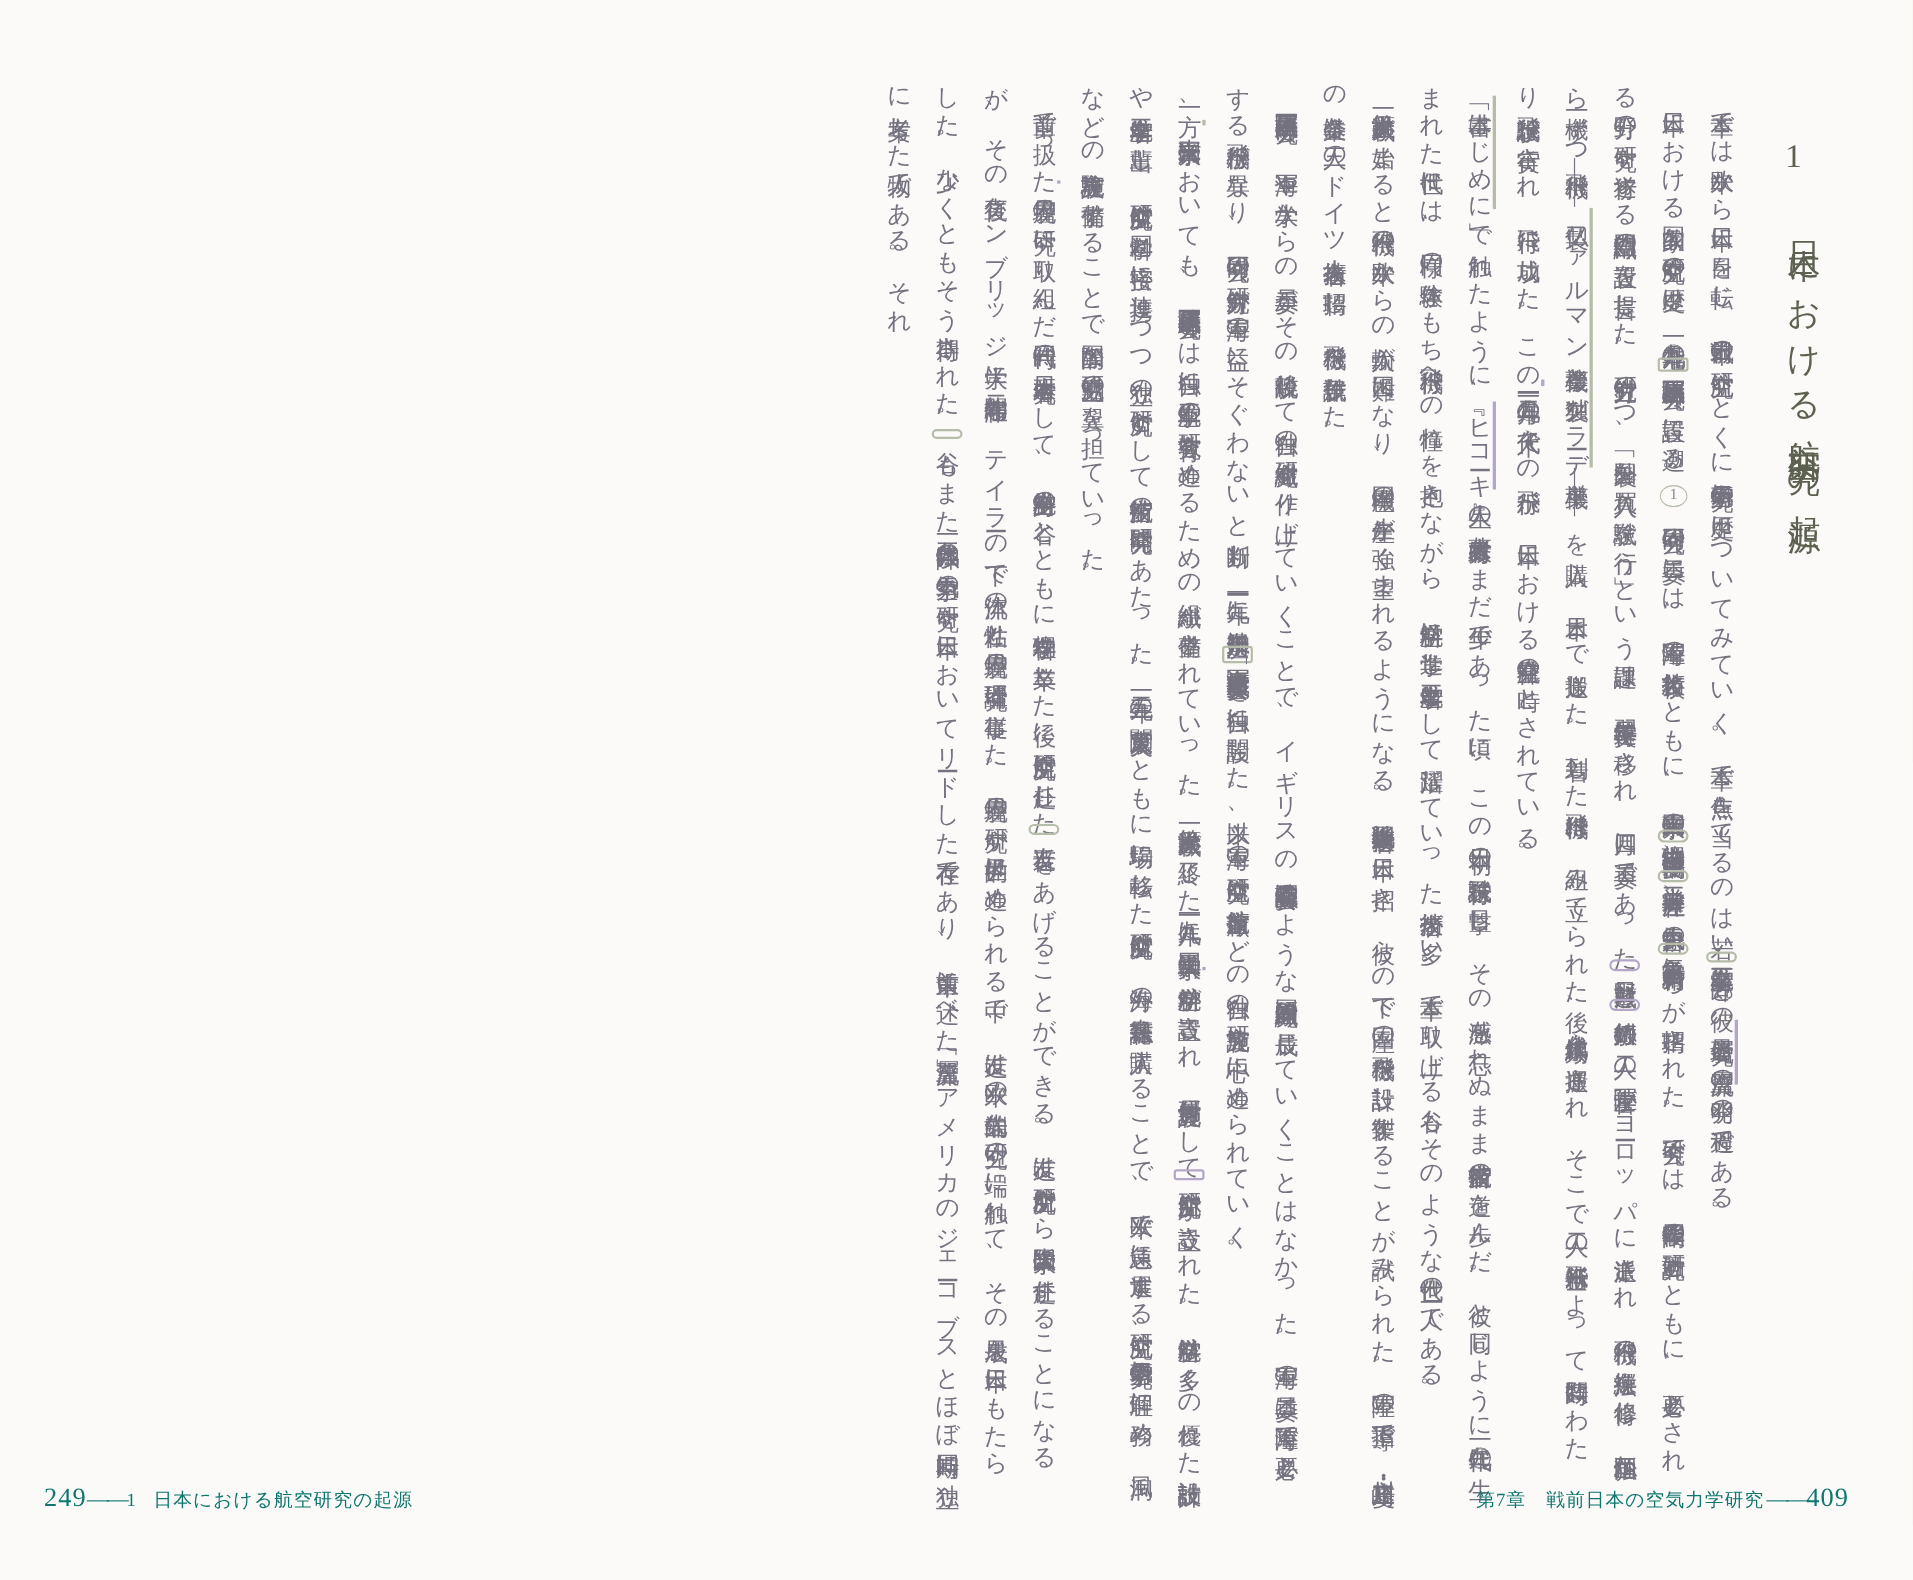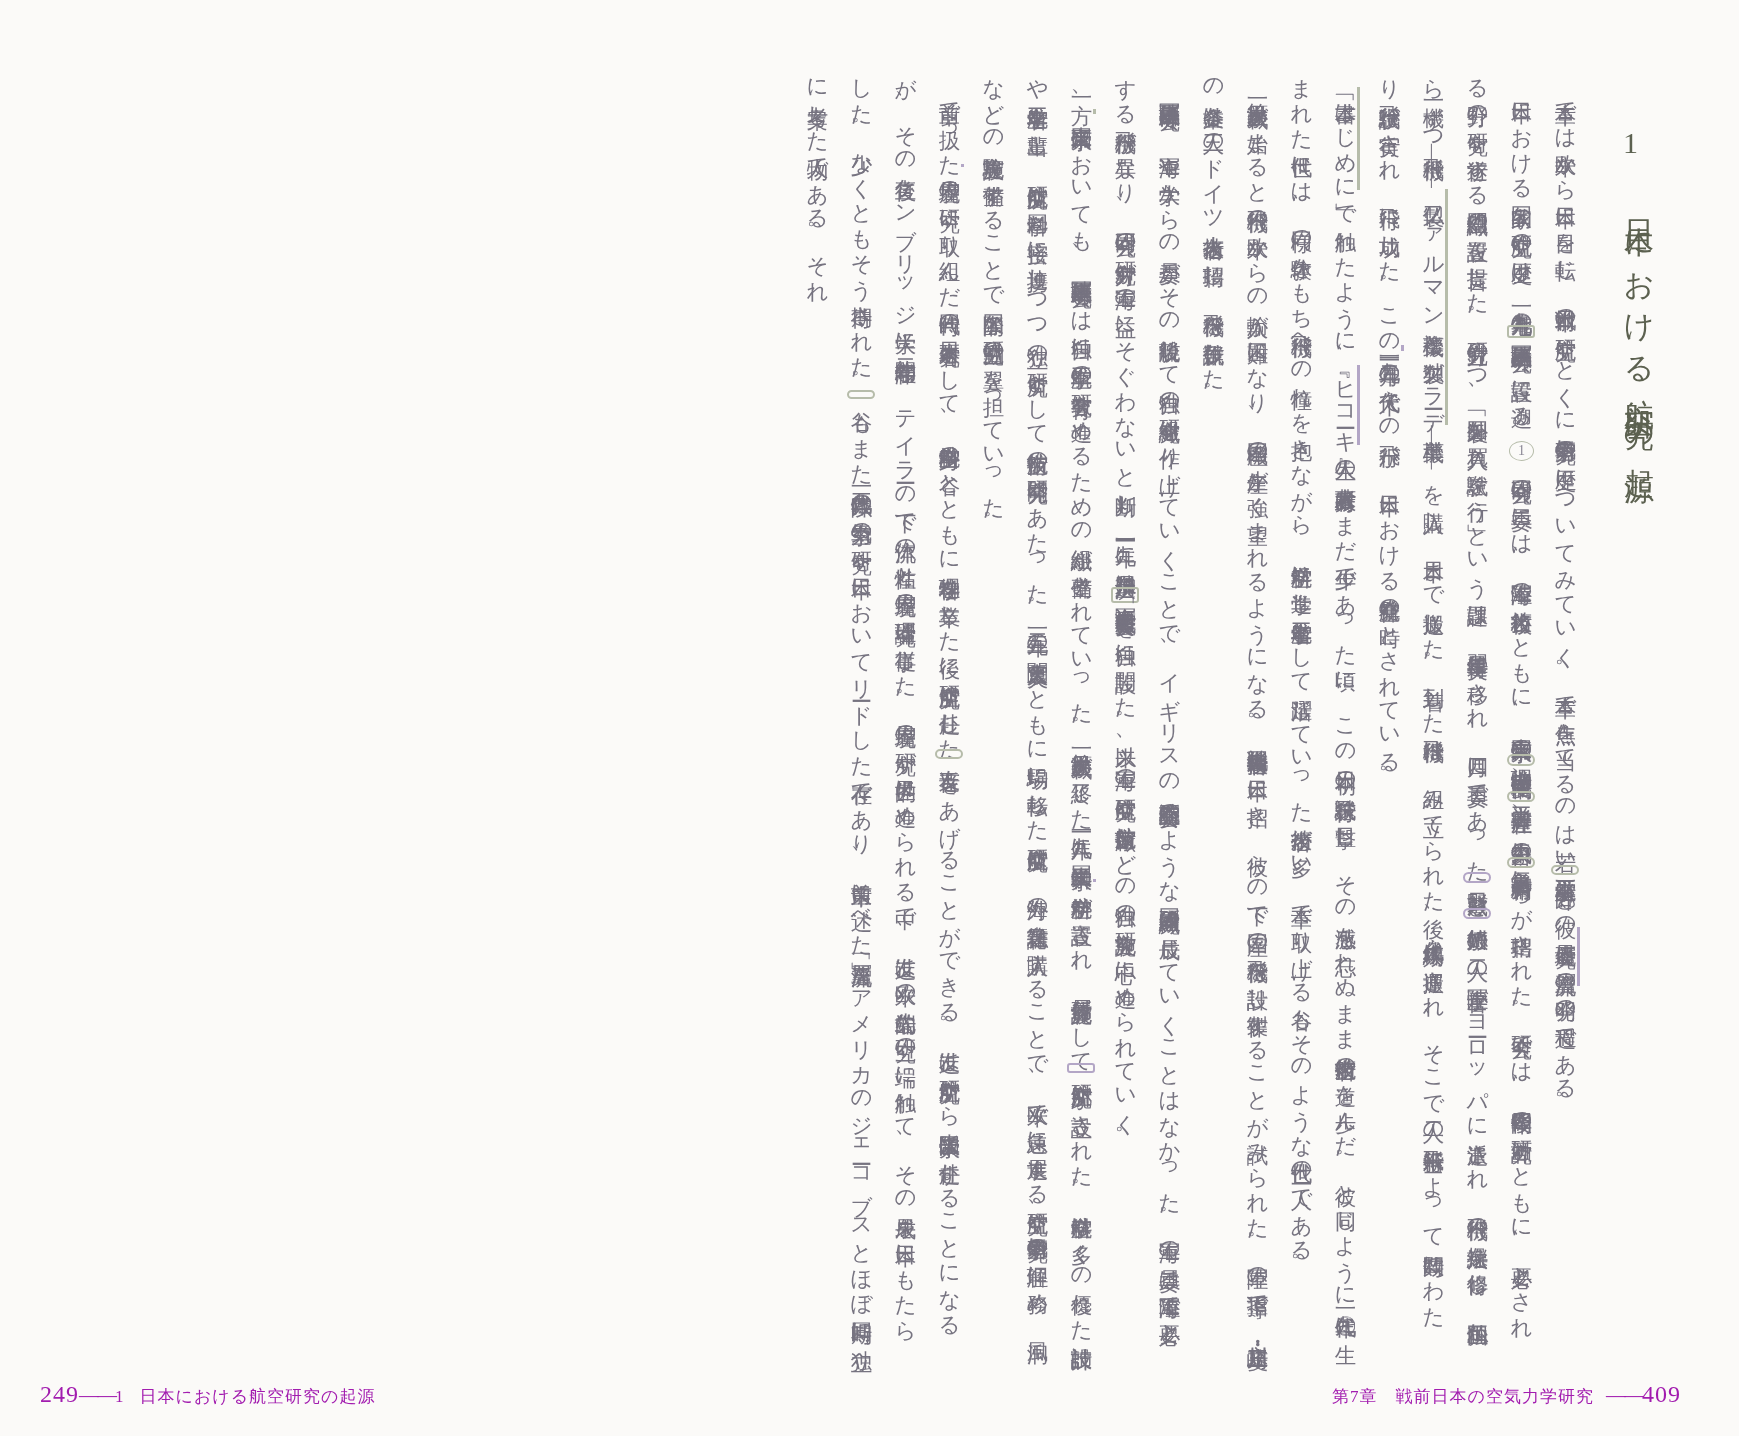--- a/index.html
+++ b/index.html
@@ -38,28 +38,28 @@
   .m-lg{border-right:3px solid var(--pencil-green);}
   .m-lp{border-right:3px solid var(--pencil-purple);}
   .m-note{
     text-orientation:upright;
     font-size:14px; color:#8a8794;
     border:1.5px solid var(--pencil-green);
     border-radius:50%;
     padding:1px 4px; margin:2px 0;
   }
   
-  .footer{position:absolute; bottom:28px; white-space:nowrap; color:#a21caf;}
+  .footer{position:absolute; bottom:60px; white-space:nowrap; color:#0f766e;}
   .footer-left{left:40px;}
   .footer-right{right:58px;}
   .pgnum{font-size:24px; letter-spacing:1px;}
   .dash{font-size:20px; letter-spacing:-2px;}
   .secnum{font-size:17px;}
   .sectitle{font-size:17px; margin-left:16px; letter-spacing:1px;}
-  .chapter{font-size:17px; letter-spacing:1px; margin-right:12px;}
+  .chapter{font-size:17px; letter-spacing:1px; margin-right:2px;}
 </style>
 </head>
 <body>
 
 <div class="sheet">
 
   <div class="heading-number">1</div>
 
   <div class="heading-title">日本における航空研究の起源</div>
 

